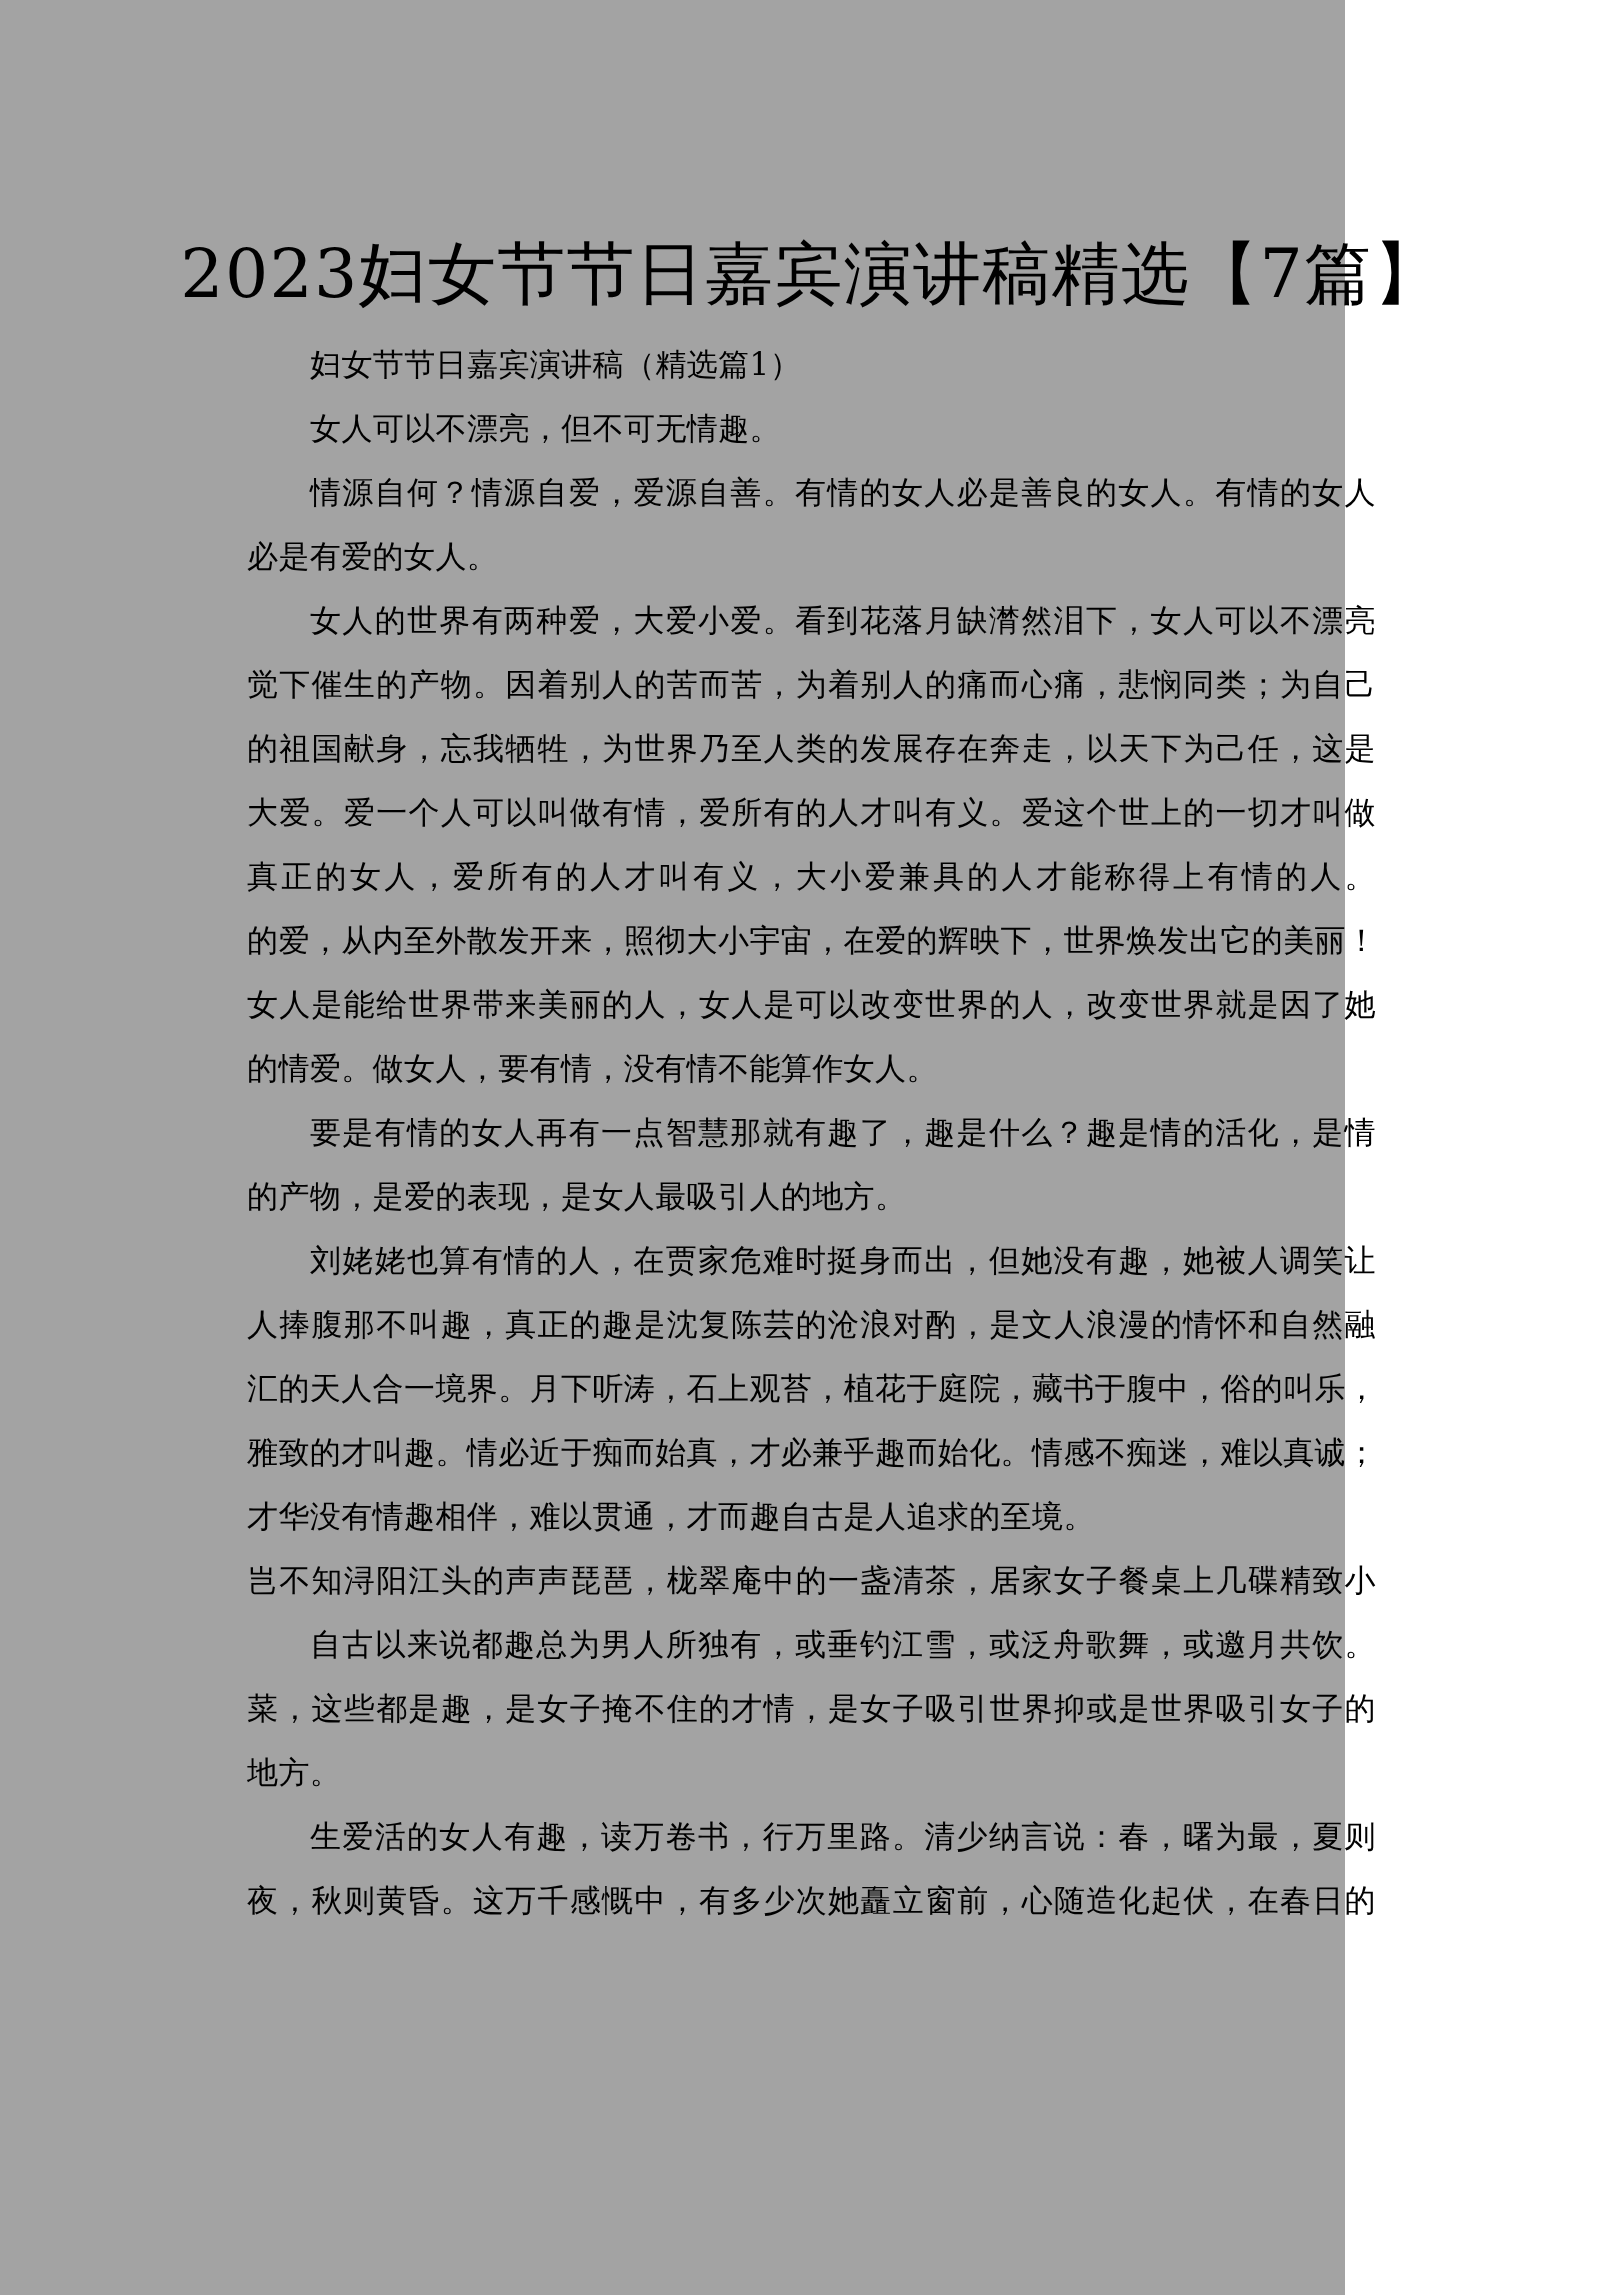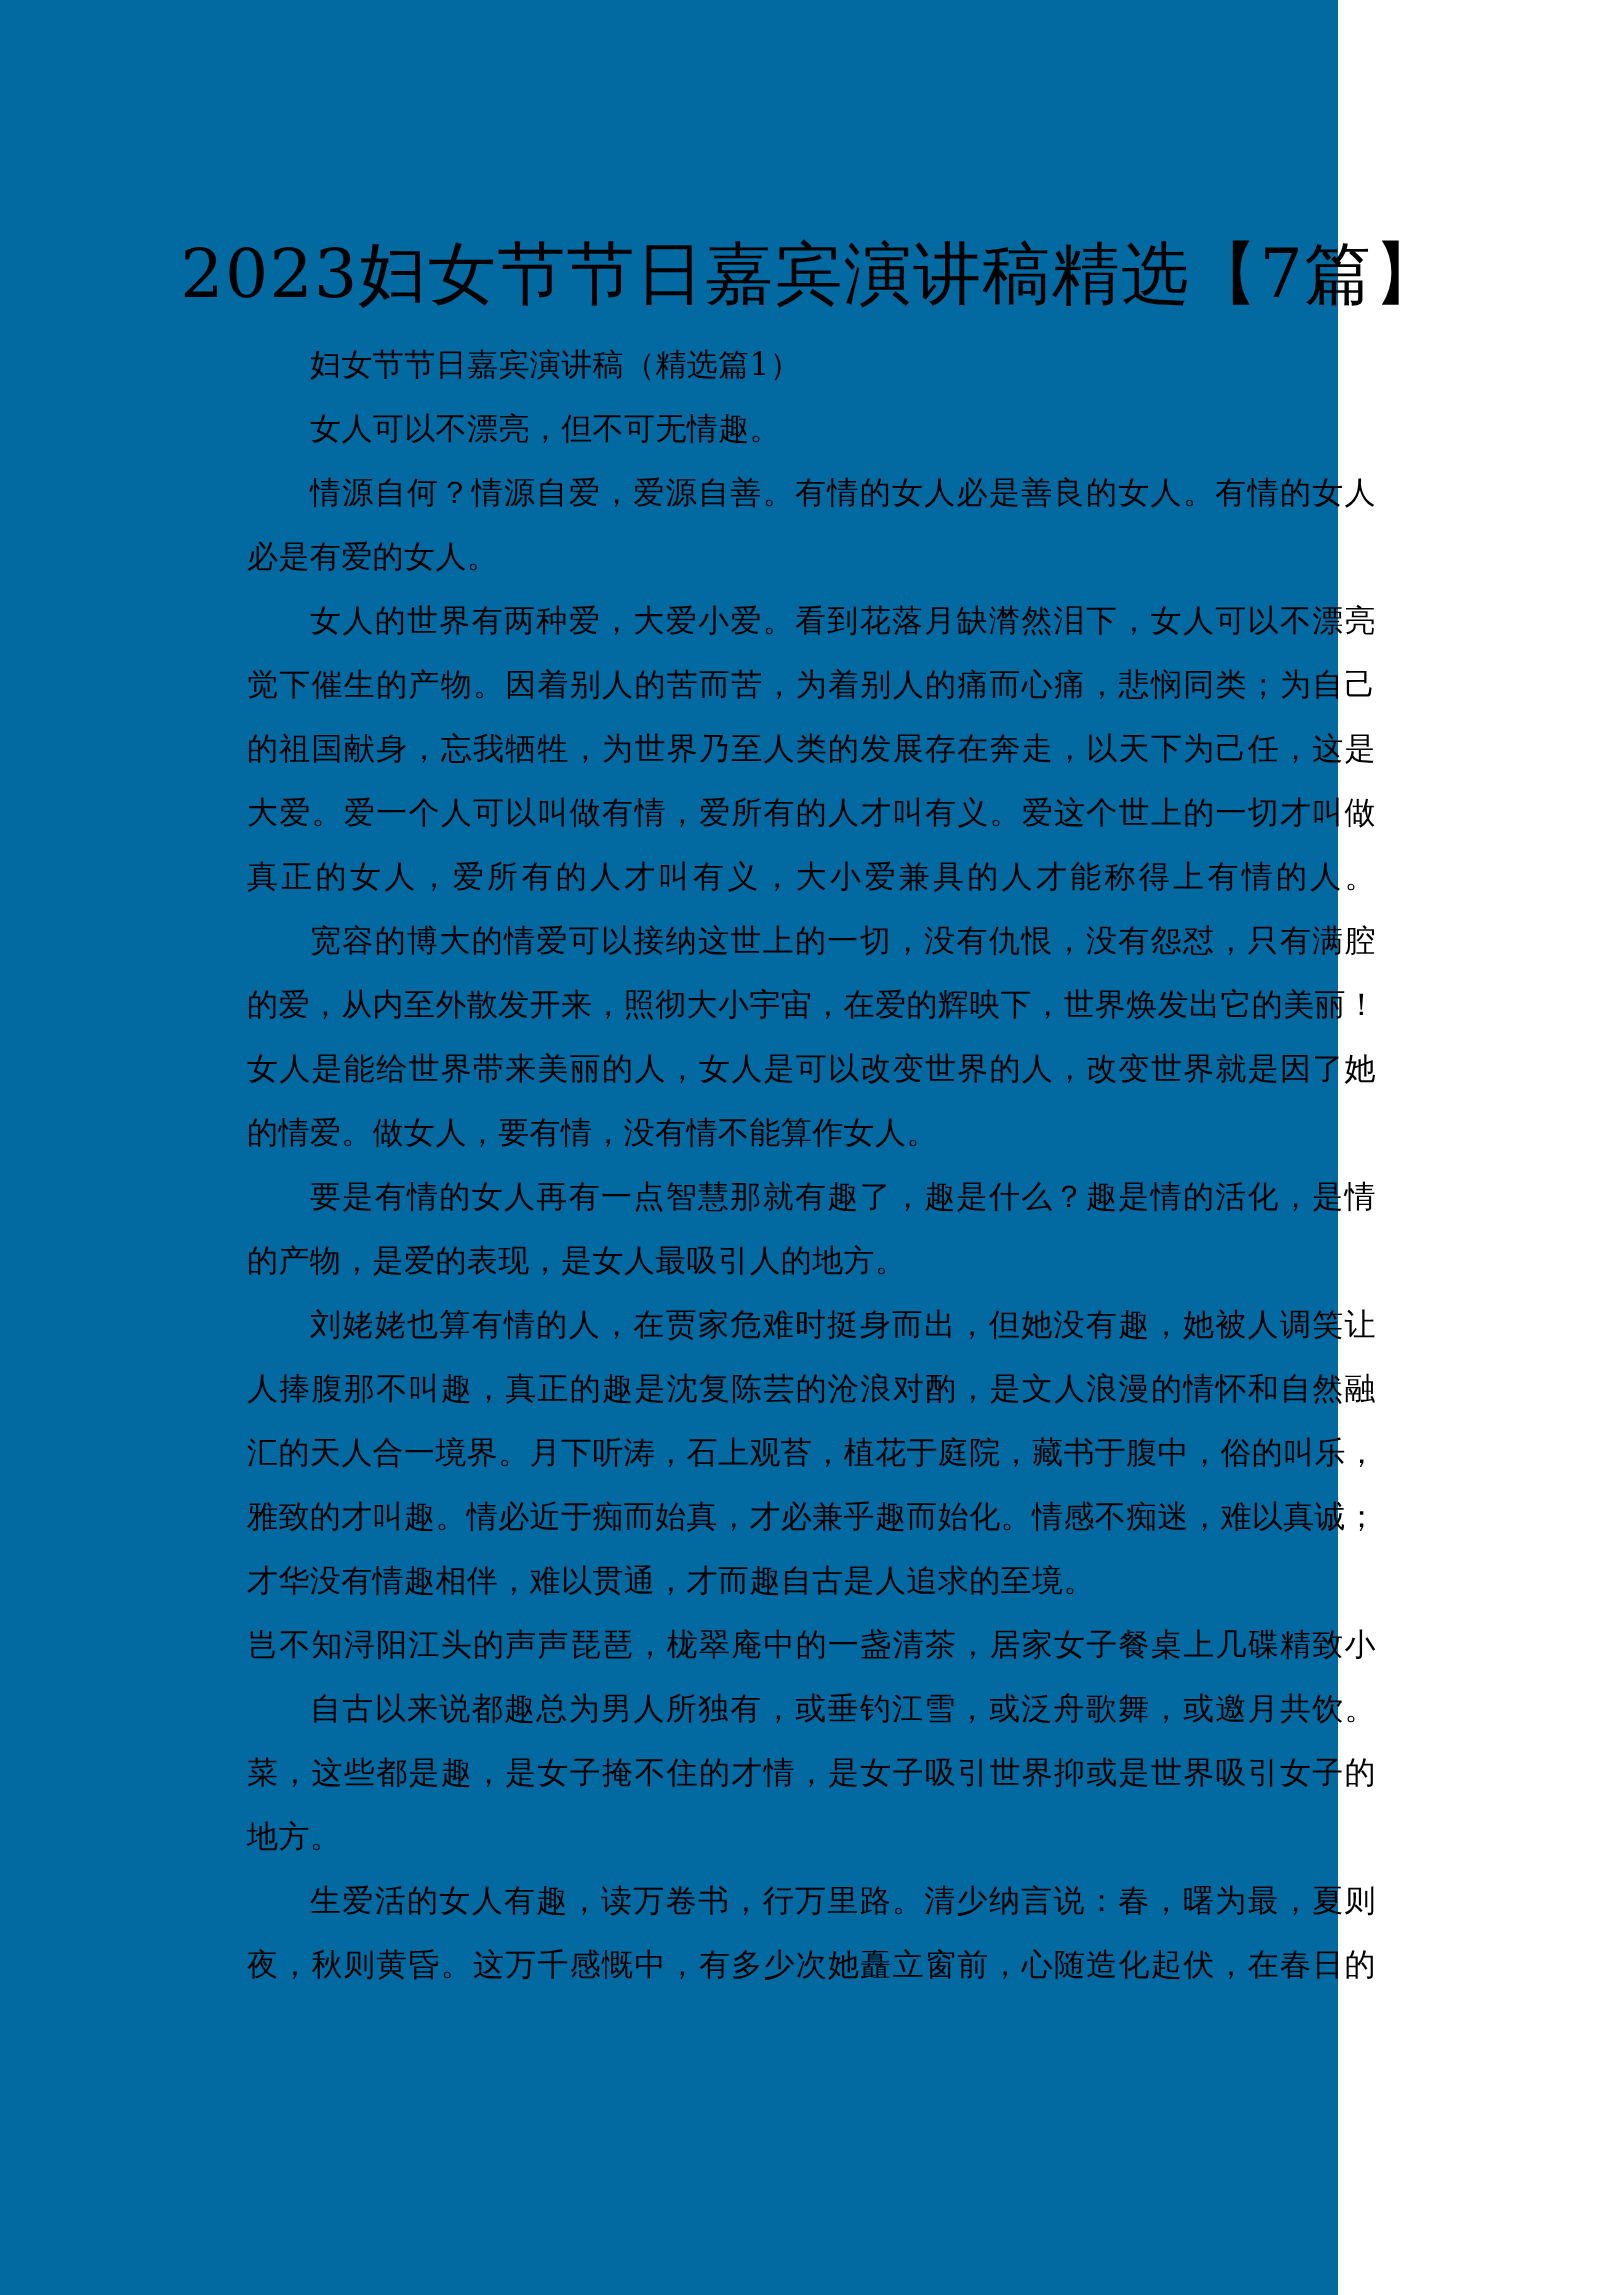--- a/index.html
+++ b/index.html
@@ -1,18 +1,18 @@
 <!DOCTYPE html>
 <html style="font-size:10.5px"><head>
   <meta charset="utf-8">
   <style>
     html, body { margin: 0; padding: 0; background: #ffffff; }
     body { width: 1623px; height: 2295px; position: relative; overflow: hidden;
            font-family: "DejaVu Serif", "Liberation Serif", serif; color: #000000; }
-    .page { position: absolute; left: 0; top: 0; width: 1338px; height: 2295px; background: #0369a1; }
+    .page { position: absolute; left: 0; top: 0; width: 1338px; height: 2295px; background: #a3a3a3; padding-left: 7px; }
     .title { position: absolute; left: 0; width: 1623px; top: 188px; height: 79px;
              text-align: center; font-size: 68px; line-height: 79px; letter-spacing: 1.3px;
              font-family: "DejaVu Serif", "Liberation Serif", serif; font-weight: normal; }
     .body { position: absolute; left: 247px; top: 332px; width: 1129px; }
     .line { height: 64px; line-height: 64px; font-size: 31px; white-space: nowrap;
             letter-spacing: 0.4px; }
     .line.indent { padding-left: 63px; }
     .line.justify { text-align: justify; text-align-last: justify; }
   </style>
 </head>
@@ -23,21 +23,20 @@
   <div class="body" id="body">
     <div class="line indent">妇女节节日嘉宾演讲稿（精选篇1）</div>
     <div class="line indent">女人可以不漂亮，但不可无情趣。</div>
     <div class="line indent justify">情源自何？情源自爱，爱源自善。有情的女人必是善良的女人。有情的女人</div>
     <div class="line">必是有爱的女人。</div>
     <div class="line indent justify">女人的世界有两种爱，大爱小爱。看到花落月缺潸然泪下，女人可以不漂亮</div>
     <div class="line justify">觉下催生的产物。因着别人的苦而苦，为着别人的痛而心痛，悲悯同类；为自己</div>
     <div class="line justify">的祖国献身，忘我牺牲，为世界乃至人类的发展存在奔走，以天下为己任，这是</div>
     <div class="line justify">大爱。爱一个人可以叫做有情，爱所有的人才叫有义。爱这个世上的一切才叫做</div>
     <div class="line justify">真正的女人，爱所有的人才叫有义，大小爱兼具的人才能称得上有情的人。</div>
-    <div class="line indent justify">宽容的博大的情爱可以接纳这世上的一切，没有仇恨，没有怨怼，只有满腔</div>
     <div class="line justify">的爱，从内至外散发开来，照彻大小宇宙，在爱的辉映下，世界焕发出它的美丽！</div>
     <div class="line justify">女人是能给世界带来美丽的人，女人是可以改变世界的人，改变世界就是因了她</div>
     <div class="line">的情爱。做女人，要有情，没有情不能算作女人。</div>
     <div class="line indent justify">要是有情的女人再有一点智慧那就有趣了，趣是什么？趣是情的活化，是情</div>
     <div class="line">的产物，是爱的表现，是女人最吸引人的地方。</div>
     <div class="line indent justify">刘姥姥也算有情的人，在贾家危难时挺身而出，但她没有趣，她被人调笑让</div>
     <div class="line justify">人捧腹那不叫趣，真正的趣是沈复陈芸的沧浪对酌，是文人浪漫的情怀和自然融</div>
     <div class="line justify">汇的天人合一境界。月下听涛，石上观苔，植花于庭院，藏书于腹中，俗的叫乐，</div>
     <div class="line justify">雅致的才叫趣。情必近于痴而始真，才必兼乎趣而始化。情感不痴迷，难以真诚；</div>
     <div class="line">才华没有情趣相伴，难以贯通，才而趣自古是人追求的至境。</div>

